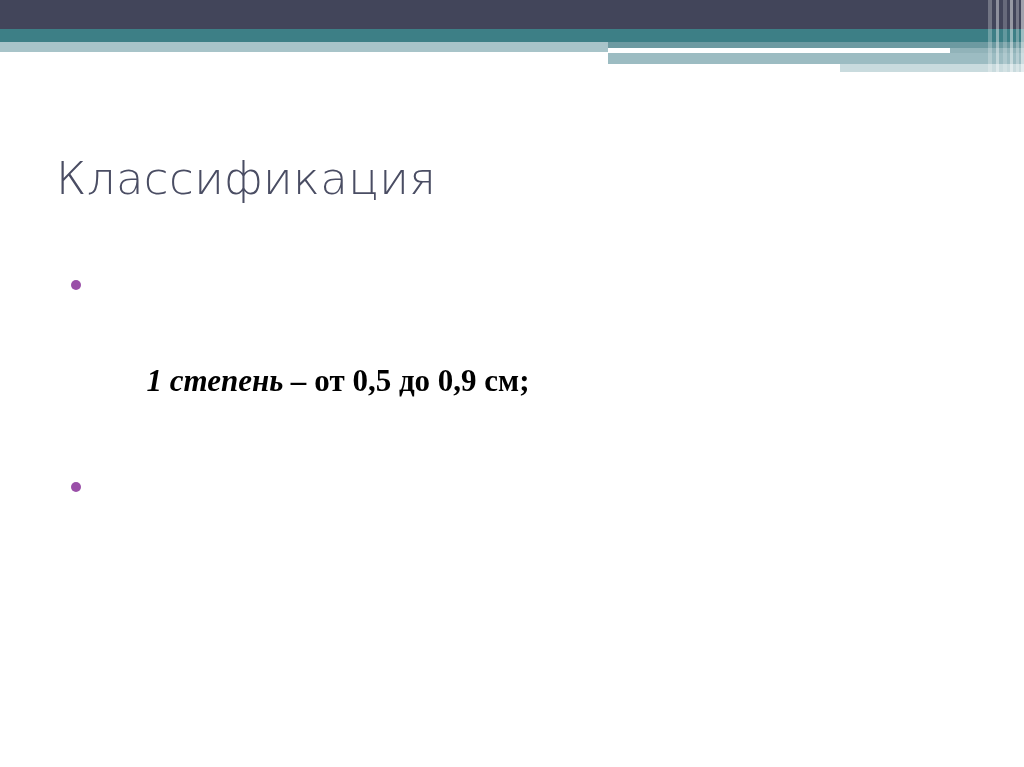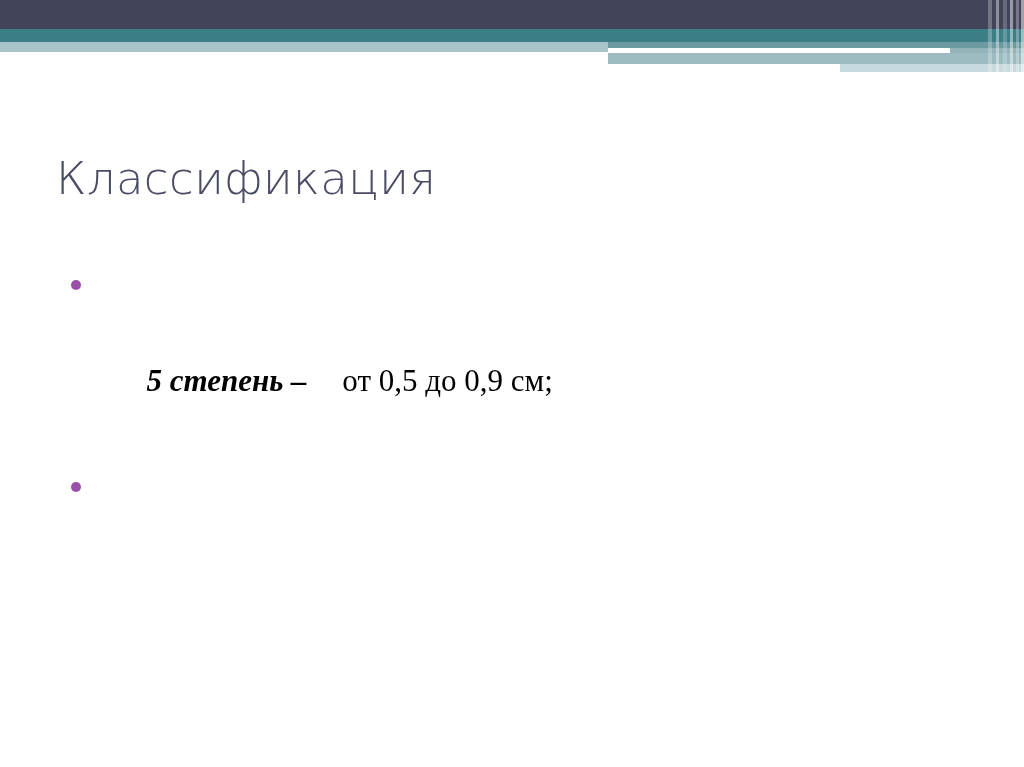--- a/index.html
+++ b/index.html
@@ -155,23 +155,22 @@
     width: 10px;
     height: 10px;
     border-radius: 50%;
     background: #9a4fa8;
   }
   .lead {
     font-weight: bold;
     font-style: italic;
   }
   .rest {
-    font-weight: normal;
+    font-weight: bold;
     font-style: normal;
-    margin-left: 28px;
   }
 </style>
 </head>
 <body>
 
 <div class="slide">
 
   <div class="header-deco">
     <div class="band band-dark"></div>
     <div class="band band-teal"></div>
@@ -189,21 +188,21 @@
     <div class="vstripe vs5"></div>
     <div class="vstripe vs6"></div>
   </div>
 
   <div class="slide-title">Классификация</div>
 
   <ul class="body-list">
 
     <li class="body-item">
       <span class="bullet-dot"></span>
-      <span class="lead">5 степень –</span><span class="rest"> от 0,5 до 0,9 см;</span>
+      <span class="lead">1 степень –</span><span class="rest"> от 0,5 до 0,9 см;</span>
     </li>
 
 
     <li class="body-item">
       <span class="bullet-dot"></span>
       
     </li>
 
   </ul>
 

